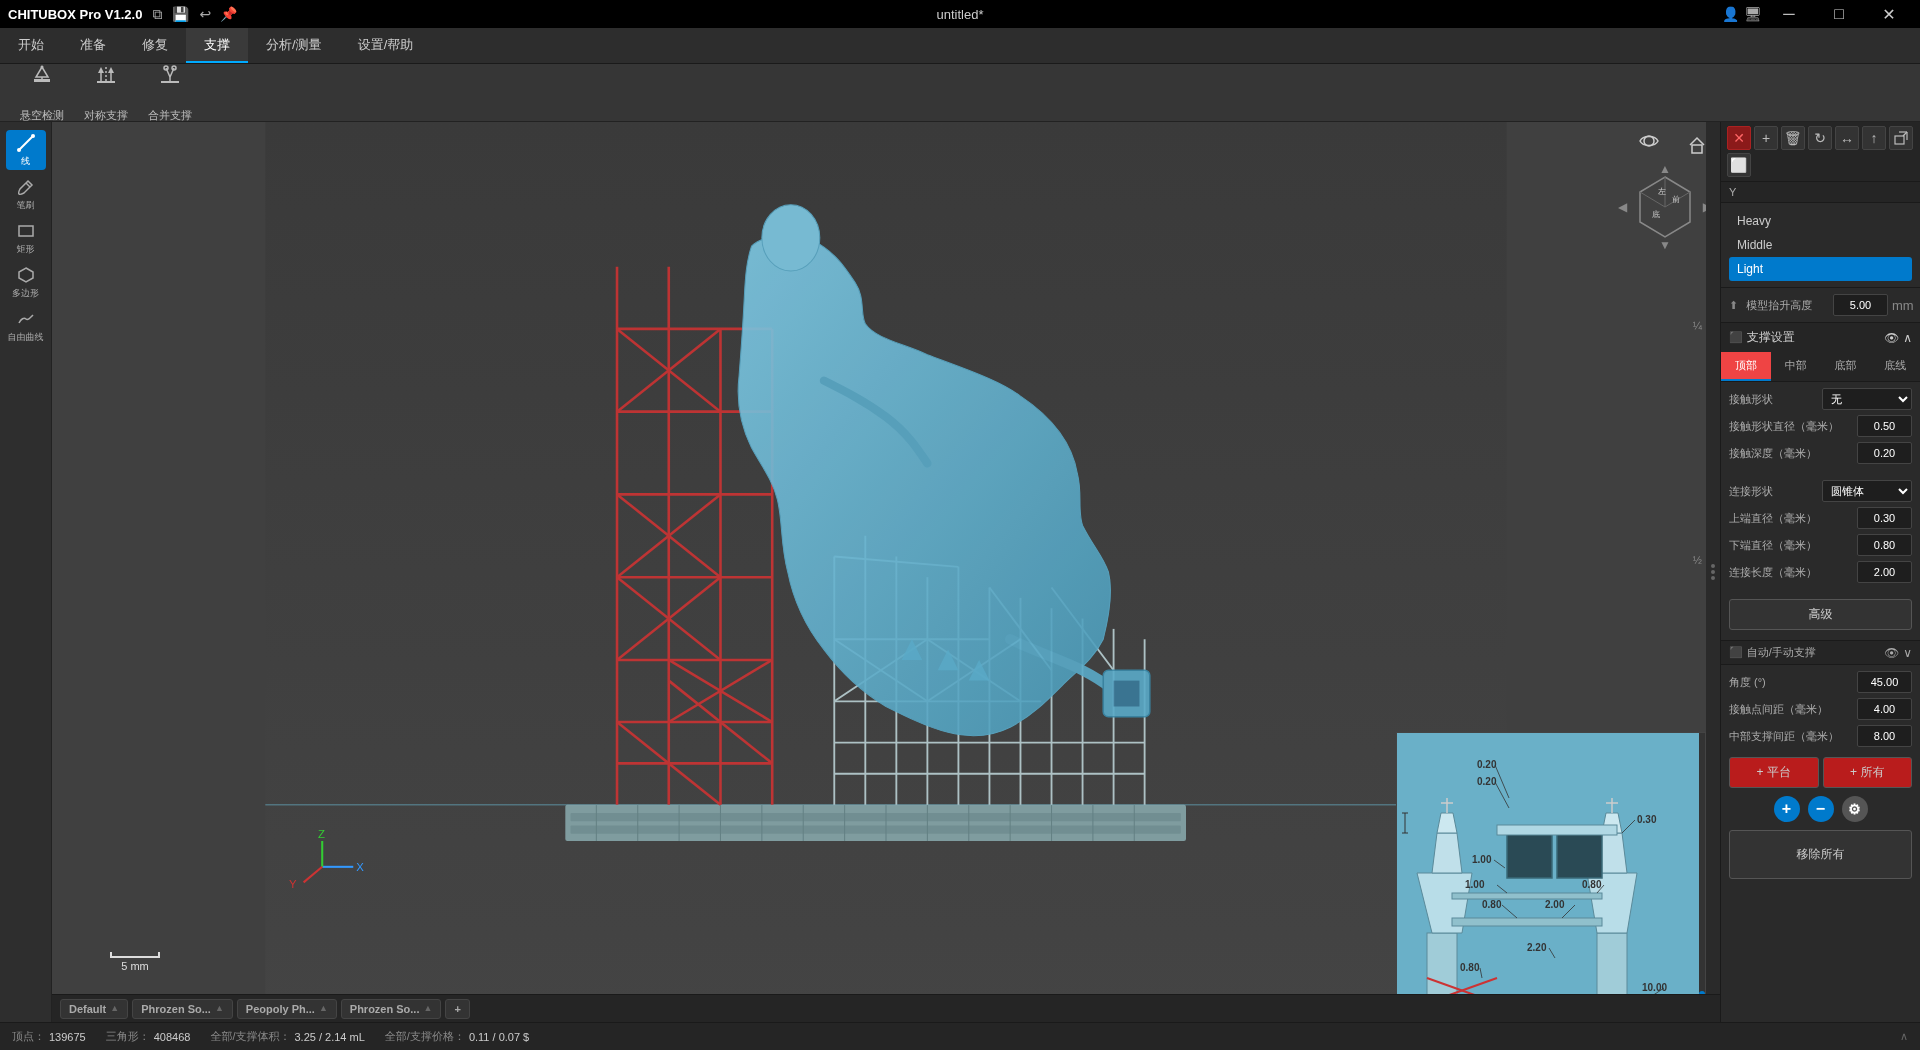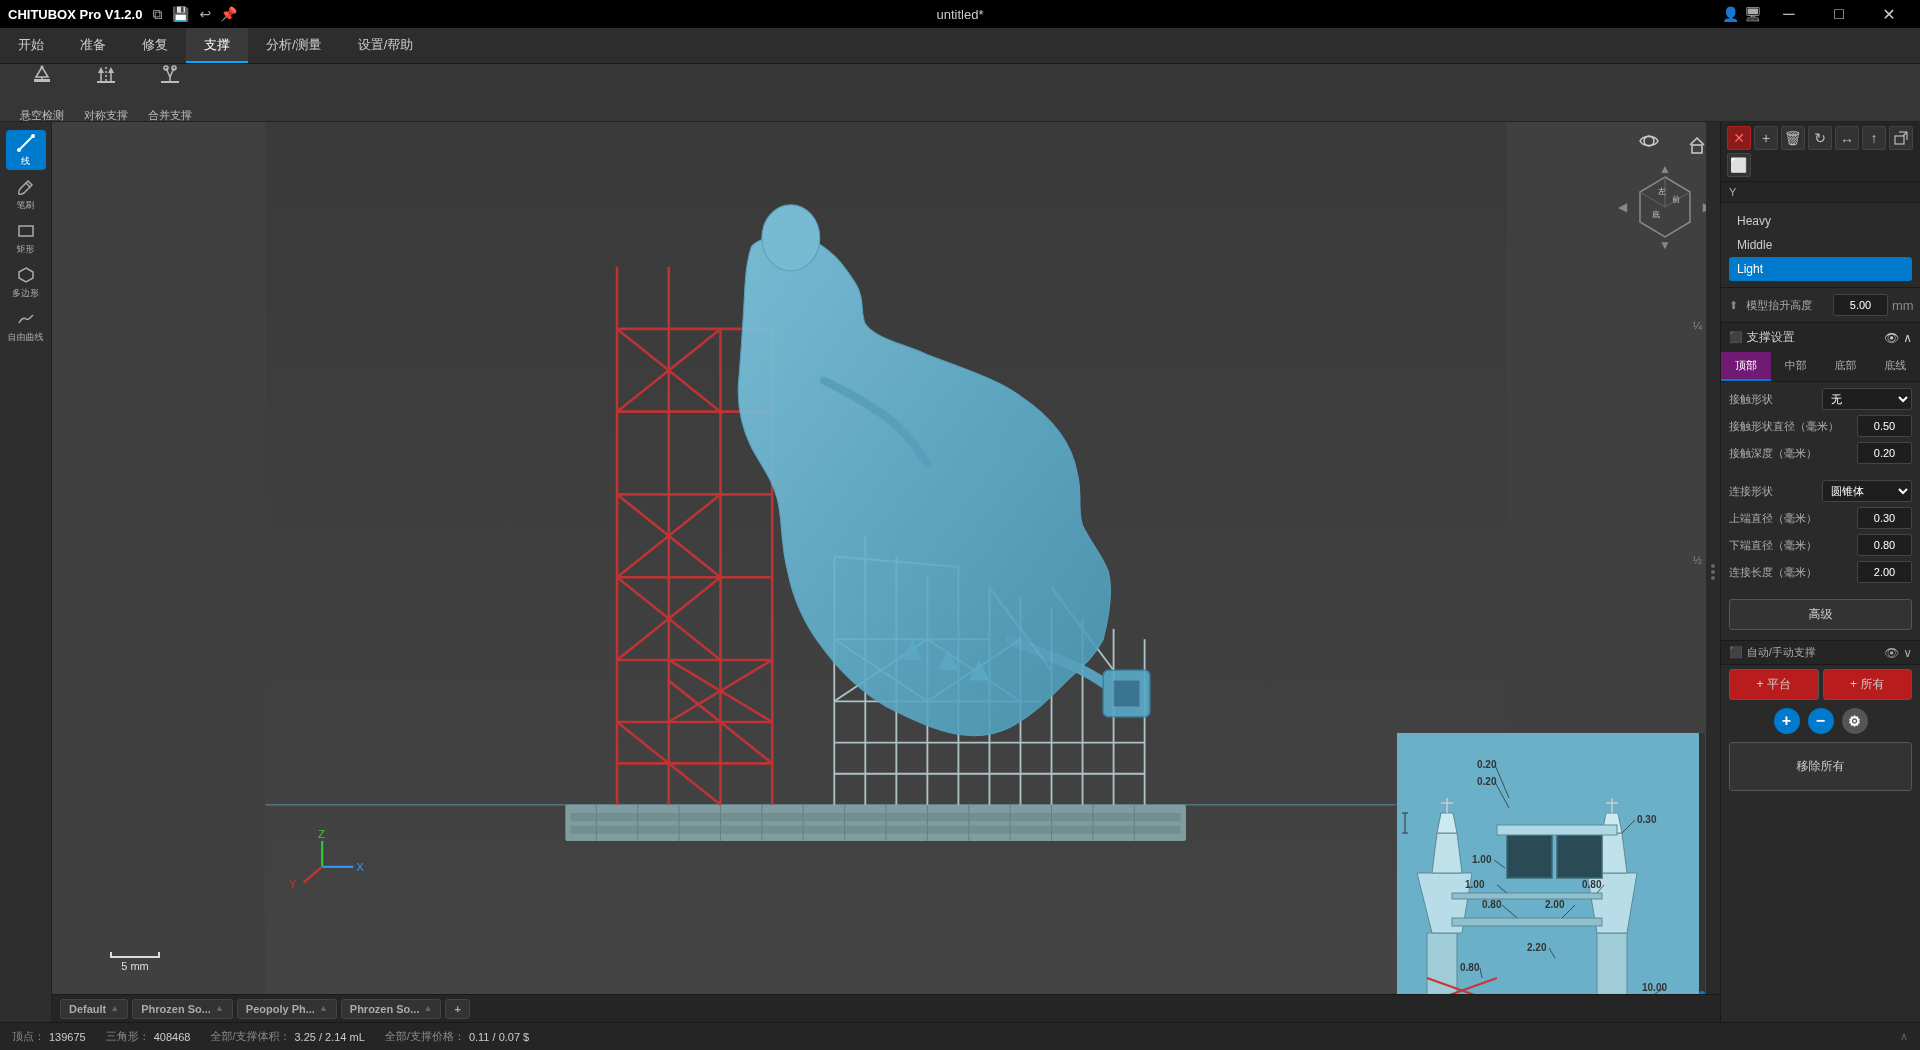--- a/index.html
+++ b/index.html
@@ -364,21 +364,21 @@
       padding: 6px 4px;
       text-align: center;
       cursor: pointer;
       color: #aaa;
       font-size: 11px;
       border-bottom: 2px solid transparent;
     }
     .rp-tab.active {
       color: #fff;
       border-bottom: 2px solid #007acc;
-      background: #701a75;
+      background: #ef4444;
     }
     .shape-select {
       width: 90px;
       height: 22px;
       background: #1e1e1e;
       border: 1px solid #444;
       color: #fff;
       font-size: 11px;
       border-radius: 2px;
       padding: 0 4px;
@@ -1009,20 +1009,34 @@
       <div style="display:flex;align-items:center;gap:4px;">
         <span style="color:#888;font-size:11px;">⬛</span>
         <span class="toggle-label">自动/手动支撑</span>
       </div>
       <div style="display:flex;align-items:center;gap:4px;">
         <span style="cursor:pointer;color:#aaa;font-size:12px;">👁</span>
         <span style="cursor:pointer;color:#aaa;font-size:12px;">∨</span>
       </div>
     </div>
 
+    <div class="rp-section-content">
+      <div class="param-row">
+        <span class="param-label">角度 (°)</span>
+        <input class="param-input" type="text" value="45.00" style="">
+      </div>
+      <div class="param-row">
+        <span class="param-label">接触点间距（毫米）</span>
+        <input class="param-input" type="text" value="4.00" style="">
+      </div>
+      <div class="param-row">
+        <span class="param-label">中部支撑间距（毫米）</span>
+        <input class="param-input" type="text" value="8.00" style="">
+      </div>
+    </div>
 
     <div class="rp-btn-row">
       <button class="rp-btn">+ 平台</button>
       <button class="rp-btn">+ 所有</button>
     </div>
 
     <div class="rp-btn-row2">
       <button class="circle-btn plus">+</button>
       <button class="circle-btn minus">−</button>
       <button class="circle-btn gear">⚙</button>

